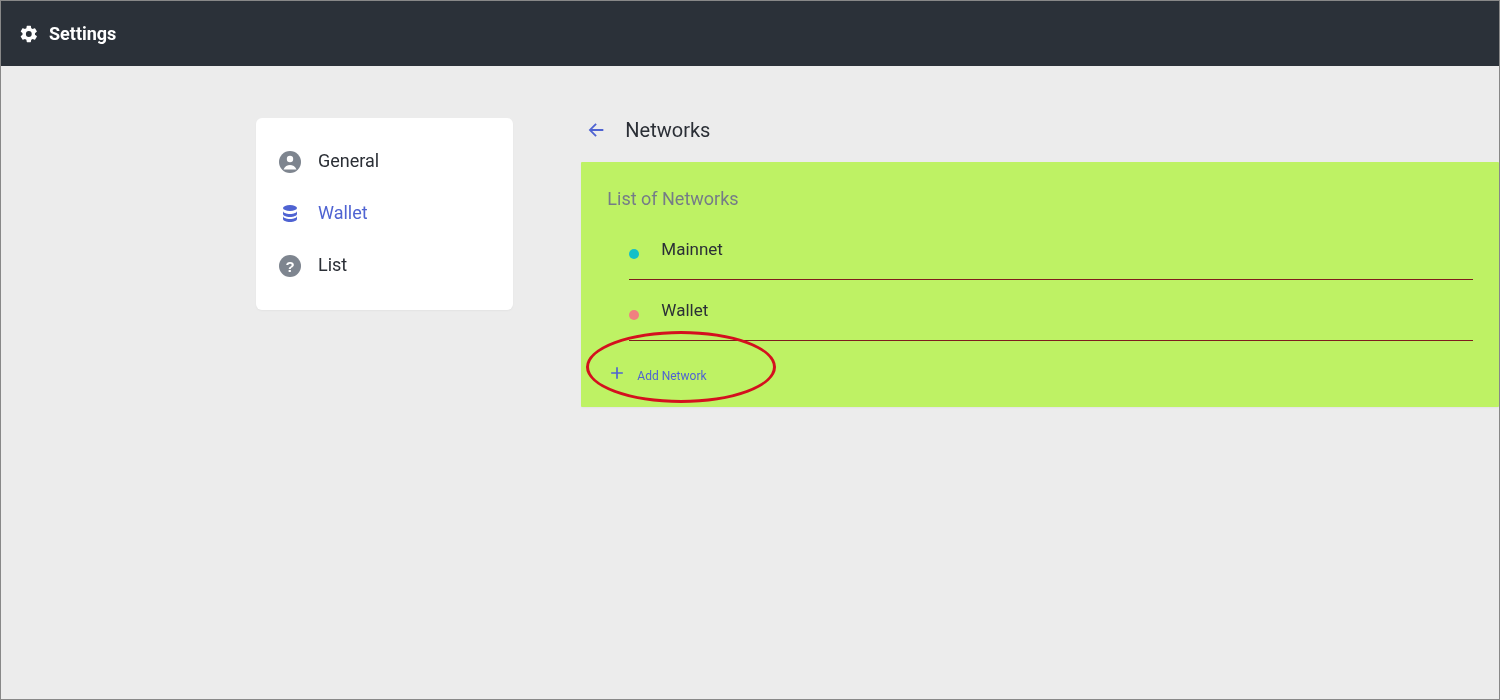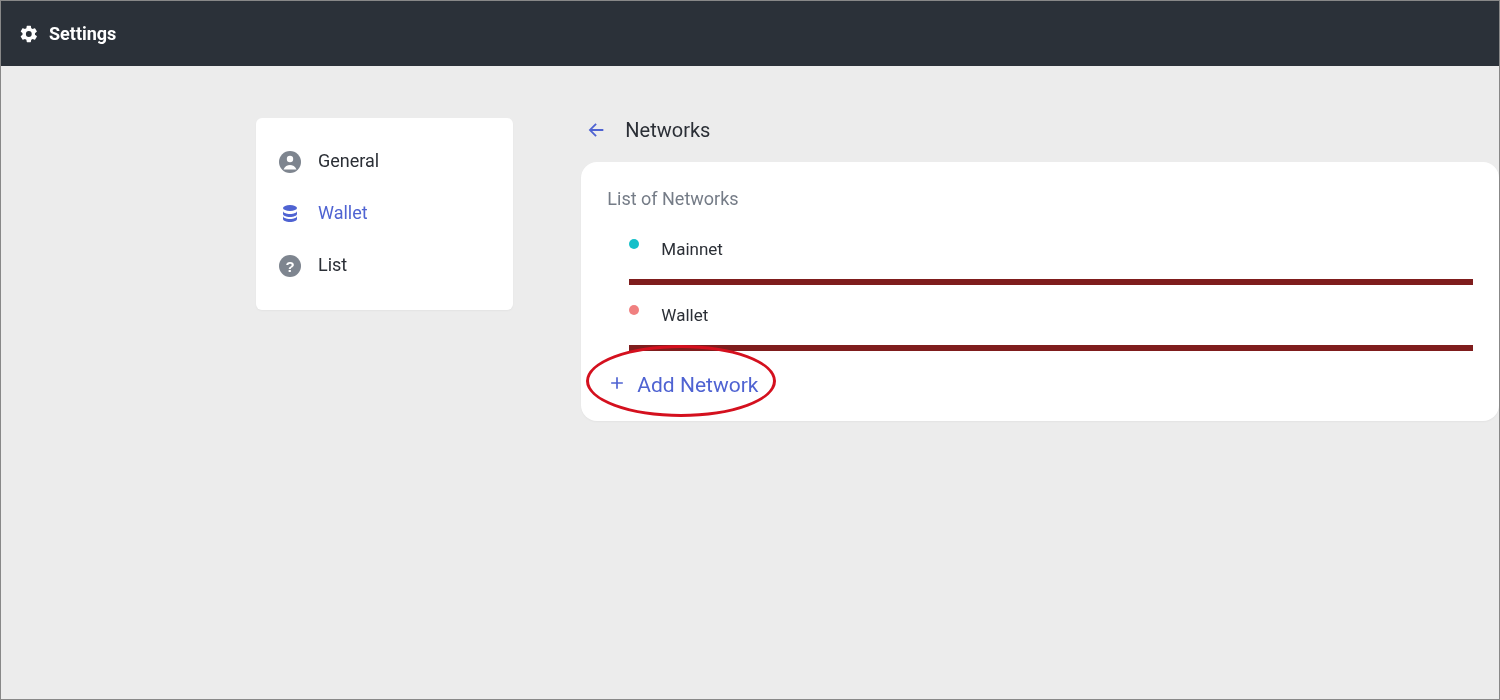--- a/index.html
+++ b/index.html
@@ -71,59 +71,59 @@
       cursor: pointer;
       flex-shrink: 0;
     }
     .main-title {
       font-size: 20px;
       font-weight: 400;
       color: #2b2f36;
       margin-left: 18px;
     }
     .card {
-      background: #ffffff;
-      border-radius: 16px;
+      background: #bef264;
+      border-radius: 1px;
       padding: 26px 26px 24px 26px;
       box-shadow: 0 1px 2px rgba(0,0,0,0.04);
       position: relative;
     }
     .card-subtitle {
       color: #757c87;
       font-size: 18px;
       margin-bottom: 10px;
     }
     .network-list {
       margin-left: 22px;
       margin-right: 0;
     }
     .network-item {
       display: flex;
-      align-items: flex-start;
+      align-items: flex-end;
       padding: 20px 0;
-      border-bottom: 6px solid #7f1d1d;
+      border-bottom: 1px solid #7f1d1d;
       cursor: pointer;
     }
     .dot {
       width: 10px; height: 10px;
       border-radius: 50%;
       margin-right: 22px;
       flex-shrink: 0;
     }
     .network-name {
       font-size: 17px;
       color: #2b2f36;
     }
     .add-network {
       display: flex;
-      align-items: flex-start;
+      align-items: flex-end;
       margin-top: 22px;
       cursor: pointer;
       color: #4f63d2;
-      font-size: 21px;
+      font-size: 12px;
       width: fit-content;
     }
     .plus-icon {
       width: 20px; height: 20px;
       margin-right: 10px;
       flex-shrink: 0;
     }
     .highlight-ellipse {
       position: absolute;
       border: 3px solid #d4101e;

